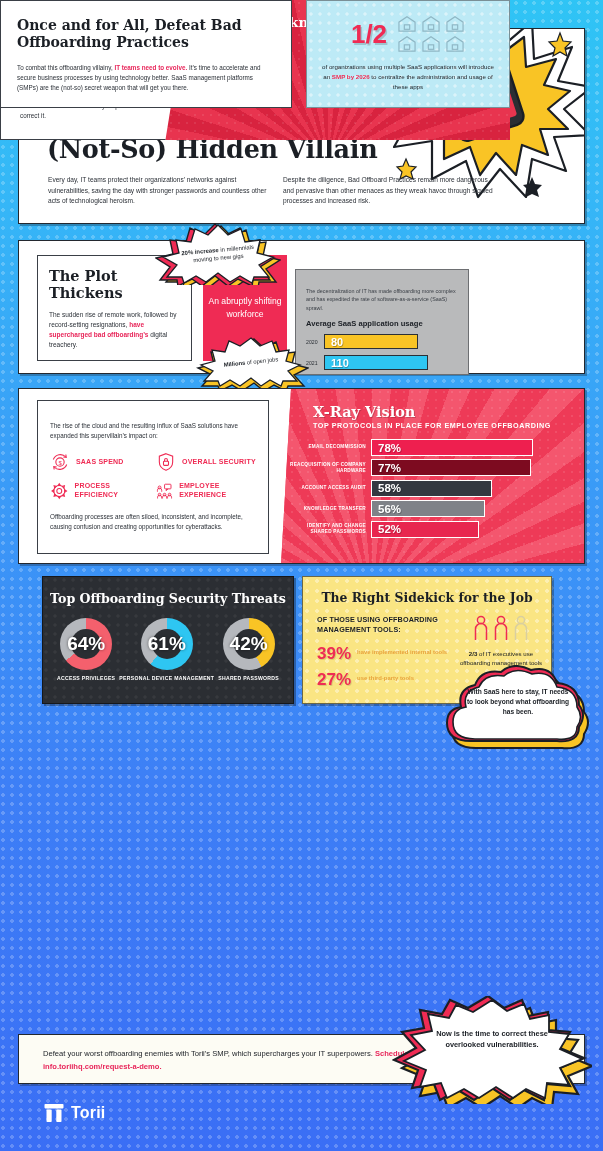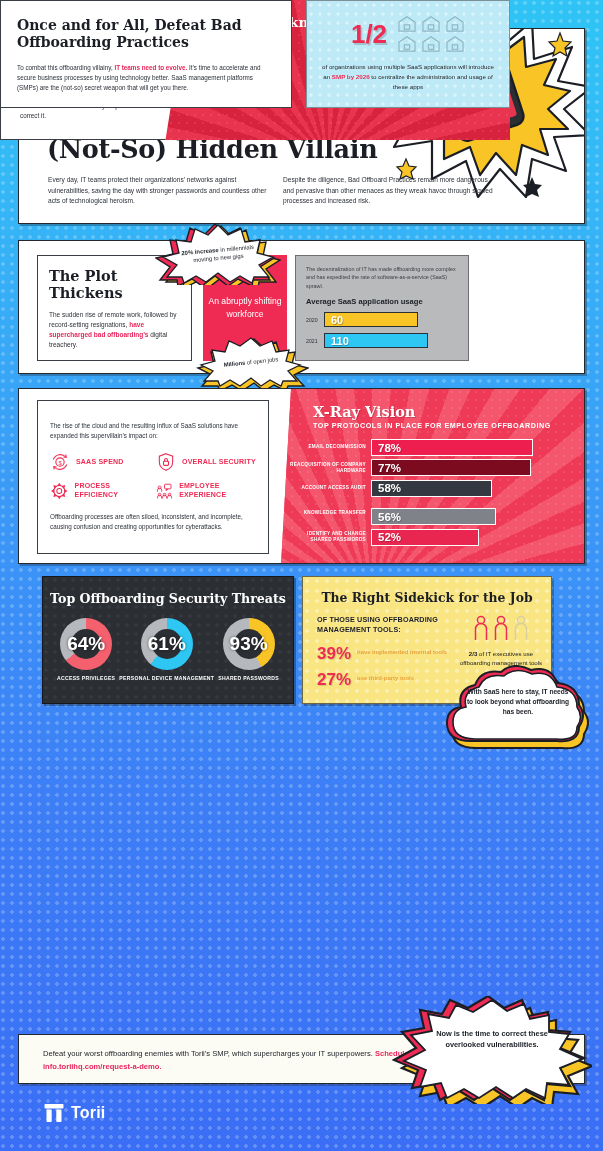--- a/index.html
+++ b/index.html
@@ -43,22 +43,22 @@
   #plot-text { position: absolute; left: 18px; top: 14px; width: 155px; height: 106px;
     border: 1.3px solid #3a3f46; background: #fff; padding: 12px 11px; }
   #plot-text h2 { font-size: 14.5px; line-height: 1.16; color: #1b1f25; font-weight: 700; }
   #plot-text p { margin-top: 8px; font-size: 6.5px; line-height: 1.58; color: #2a2f36; }
   .pink { color: #e8265a; font-weight: 700; }
 
   #plot-red { position: absolute; left: 184px; top: 14px; width: 84px; height: 106px;
     background: #ef2b54; display: flex; align-items: center; justify-content: center; }
   #plot-red span { color: #fff; font-size: 8.6px; line-height: 1.5; text-align: center; font-weight: 400; }
 
-  #plot-gray { position: absolute; left: 276px; top: 14px; width: 174px; height: 106px;
-    background: #b9babb; border: 1.2px solid #6d6f72; padding: 9px 10px; }
+  #plot-gray { position: absolute; left: 276px; top: 28px; width: 174px; height: 106px;
+    background: #b9babb; border: 1.2px solid #6d6f72; padding: 17px 10px; }
   #plot-gray .note { font-size: 5.4px; line-height: 1.55; color: #3c4148; }
   #plot-gray .label { margin-top: 7px; font-size: 7.6px; font-weight: 700; color: #1b1f25; }
   .bar-row { display: flex; align-items: center; margin-top: 6px; }
   .bar-year { font-size: 5.2px; color: #2b3036; width: 18px; }
   .bar { height: 15px; border: 1.1px solid #2b3036; display: flex; align-items: center;
          padding-left: 6px; color: #fff; font-size: 11px; font-weight: 700;
          text-shadow: 0.7px 0.7px 0 rgba(0,0,0,.28); }
   .bar.y2020 { background: #f9c425; width: 94px; }
   .bar.y2021 { background: #2ec6f2; width: 104px; }
 
@@ -242,21 +242,21 @@
 
     <div id="plot-red">
       <span>An abruptly shifting workforce</span>
     </div>
 
     <div id="plot-gray">
       <div class="note">The decentralization of IT has made offboarding more complex and has expedited the rate of software-as-a-service (SaaS) sprawl.</div>
       <div class="label">Average SaaS application usage</div>
       <div class="bar-row">
         <span class="bar-year">2020</span>
-        <span class="bar y2020">60</span>
+        <span class="bar y2020">80</span>
       </div>
       <div class="bar-row">
         <span class="bar-year">2021</span>
         <span class="bar y2021">110</span>
       </div>
     </div>
 
 
     <div class="star-cap" style="left:136px; top:-18px; width:126px; height:62px;">
       <svg class="pts" viewBox="0 0 126 62">
@@ -292,21 +292,21 @@
         <div class="xr">
           <span class="cap">REACQUISITION OF COMPANY HARDWARE</span>
           <span class="xbar" style="background:#7d0b20; width:160px;">77%</span>
         </div>
         <div class="xr">
           <span class="cap">ACCOUNT ACCESS AUDIT</span>
           <span class="xbar" style="background:#343840; width:121px;">58%</span>
         </div>
         <div class="xr">
           <span class="cap">KNOWLEDGE TRANSFER</span>
-          <span class="xbar" style="background:#7f8288; width:125px;margin-top:8px;">56%</span>
+          <span class="xbar" style="background:#7f8288; width:114px;">56%</span>
         </div>
         <div class="xr">
           <span class="cap">IDENTIFY AND CHANGE SHARED PASSWORDS</span>
           <span class="xbar" style="background:#e8264f; width:108px;">52%</span>
         </div>
       </div>
     </div>
 
     <div id="foe-text">
       <p class="lead">The rise of the cloud and the resulting influx of SaaS solutions have expanded this supervillain’s impact on:</p>
@@ -372,21 +372,21 @@
       <div class="donut-wrap">
         <div class="donut" style="background: conic-gradient(#2ec6f2 0% 61%, #b5b8bd 61% 100%);">
           <div class="hole"></div>
           <div class="val">61%</div>
         </div>
         <div class="cap">PERSONAL DEVICE MANAGEMENT</div>
       </div>
       <div class="donut-wrap">
         <div class="donut" style="background: conic-gradient(#f9c425 0% 42%, #b5b8bd 42% 100%);">
           <div class="hole"></div>
-          <div class="val">93%</div>
+          <div class="val">42%</div>
         </div>
         <div class="cap">SHARED PASSWORDS</div>
       </div>
     </div>
   </div>
 
   <div class="card" id="sidekick">
     <h2 class="serif">The Right Sidekick for the Job</h2>
     <div id="sk-left">
       <div class="hdr">OF THOSE USING OFFBOARDING MANAGEMENT TOOLS:</div>

